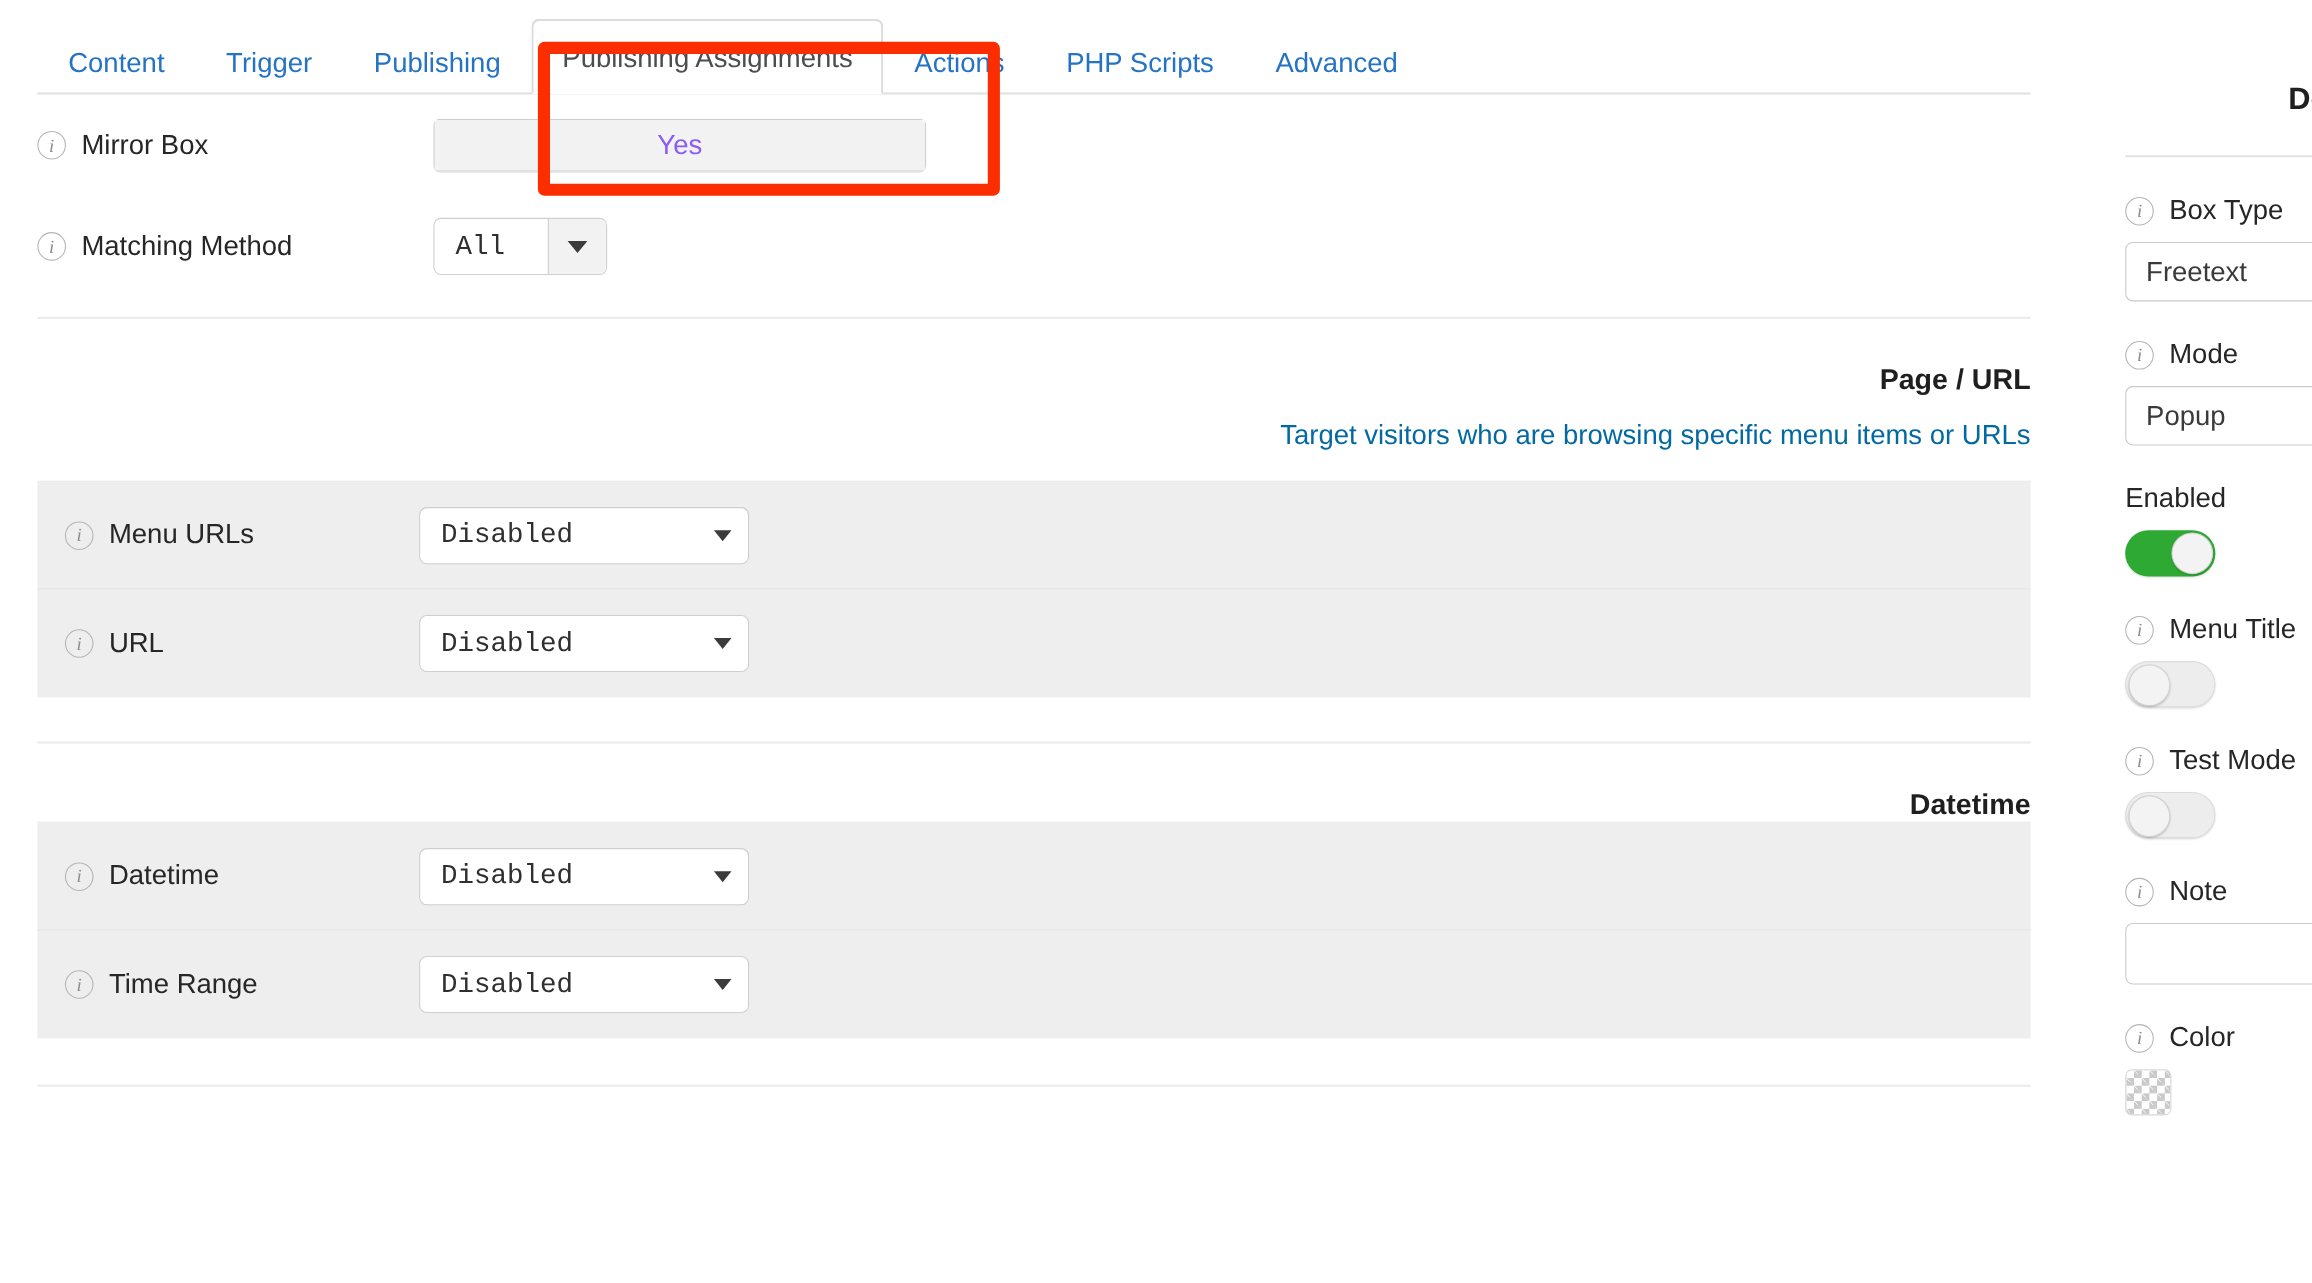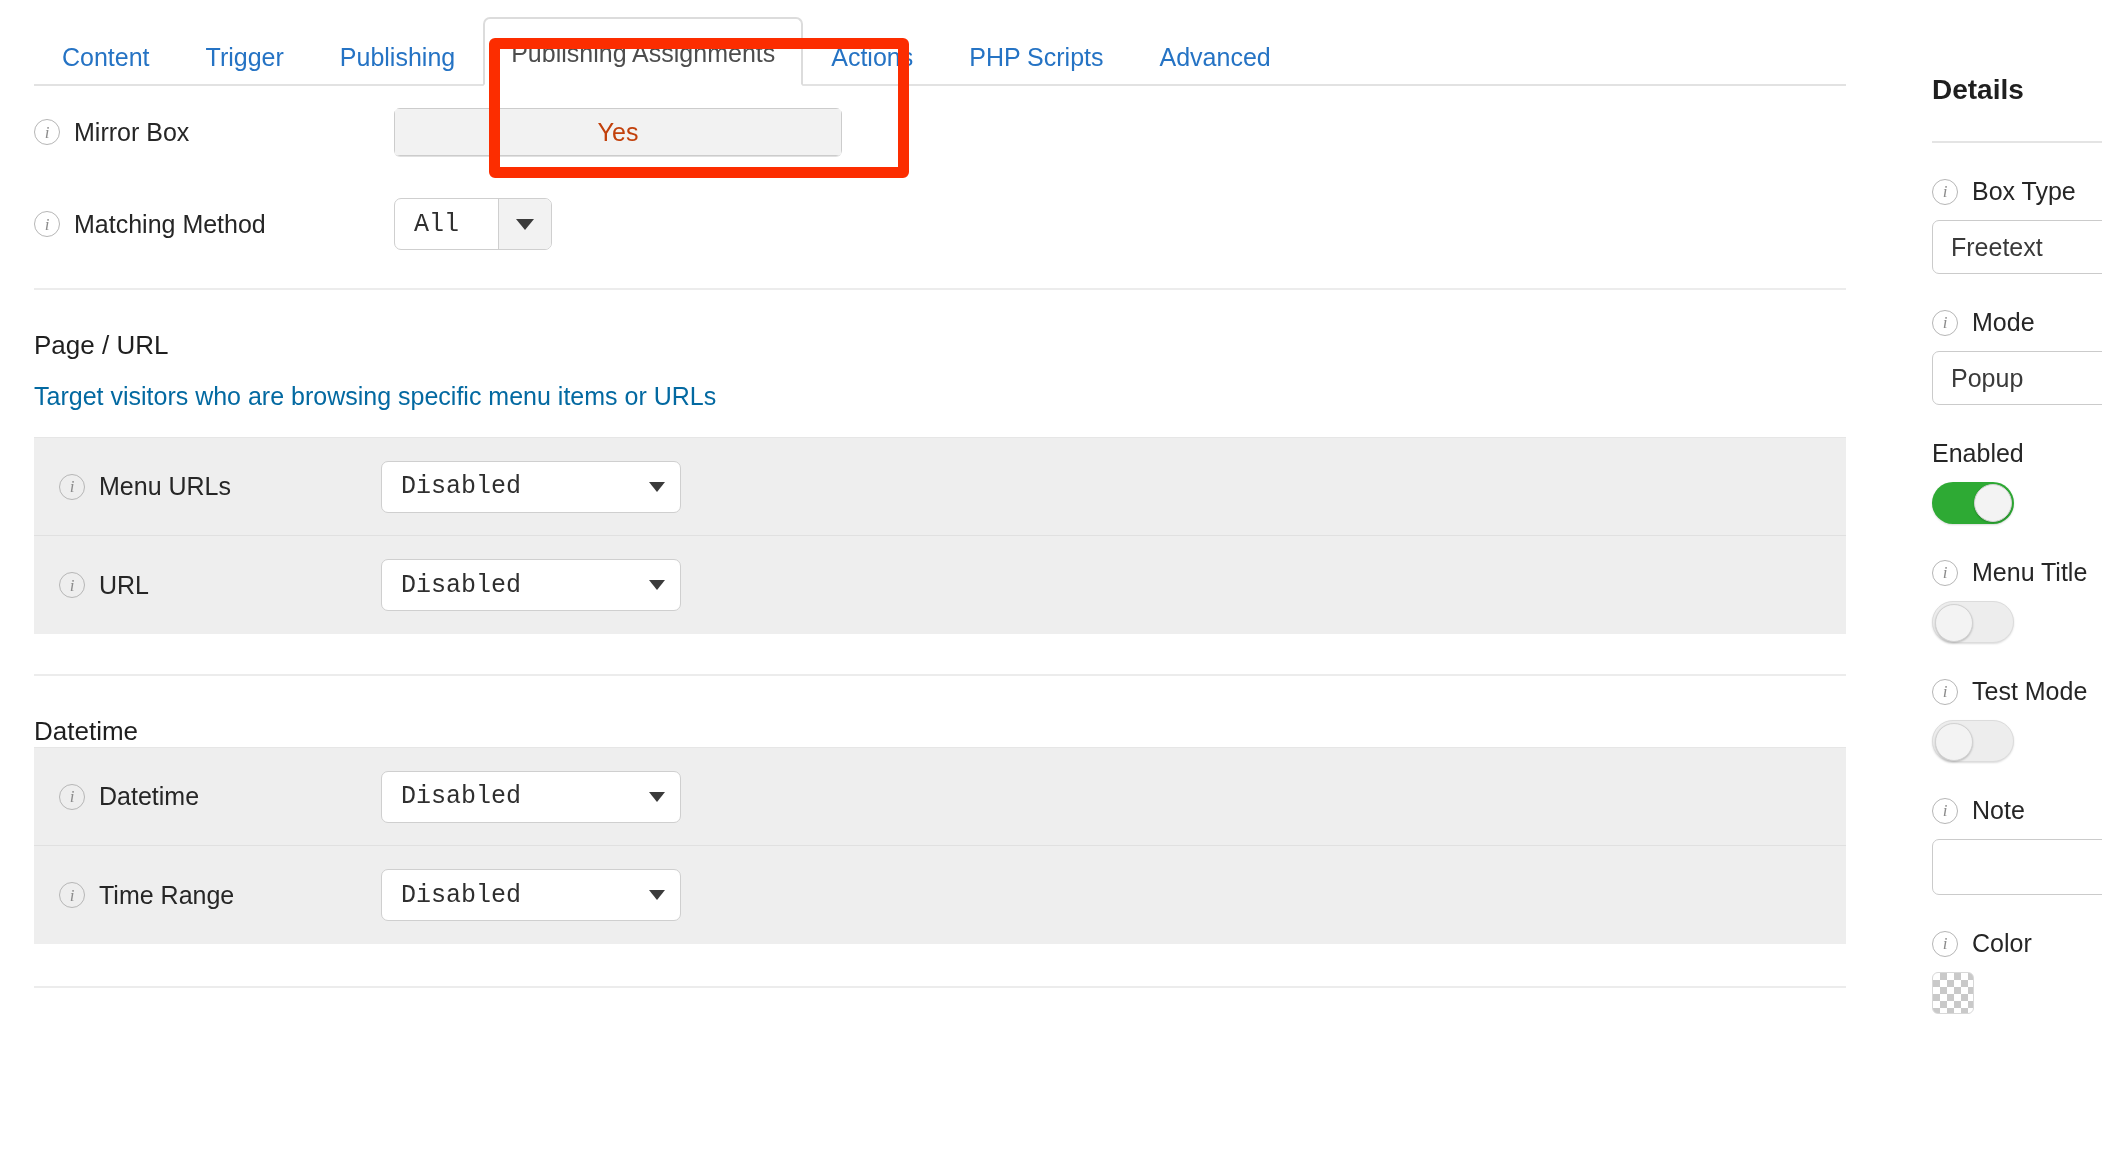--- a/index.html
+++ b/index.html
@@ -15,20 +15,21 @@
     overflow: hidden;
     position: relative;
   }
 
   
   .page {
     position: relative;
     width: 1840px;
     height: 1166px;
     box-sizing: border-box;
+    text-align: right;
   }
 
   .main-col {
     position: absolute;
     left: 0;
     top: 0;
     width: 1880px;
     height: 1166px;
   }
 
@@ -141,21 +142,21 @@
     flex: 1;
     display: flex;
     align-items: center;
     justify-content: center;
     font-size: 25px;
     cursor: pointer;
     box-sizing: border-box;
   }
   .seg-btn.off {
     background: #f2f2f2;
-    color: #c2410c;
+    color: #8b5cf6;
     border: 1px solid #ccc;
   }
   .seg-btn.on {
     background: linear-gradient(#b93229, #a82b22);
     color: #ffffff;
     border: 1px solid #9e2a21;
     border-right: none;
     border-radius: 6px 0 0 6px;
   }
 
@@ -216,21 +217,21 @@
     background: #ececec;
     margin: 0 34px;
   }
 
   
   .section {
     padding: 0 34px;
   }
   .section-title {
     font-size: 26px;
-    font-weight: normal;
+    font-weight: bold;
     color: #1f1f1f;
     padding-top: 40px;
   }
   .section-sub {
     font-size: 25px;
     color: #0369a1;
     padding-top: 21px;
     padding-bottom: 26px;
   }
 

